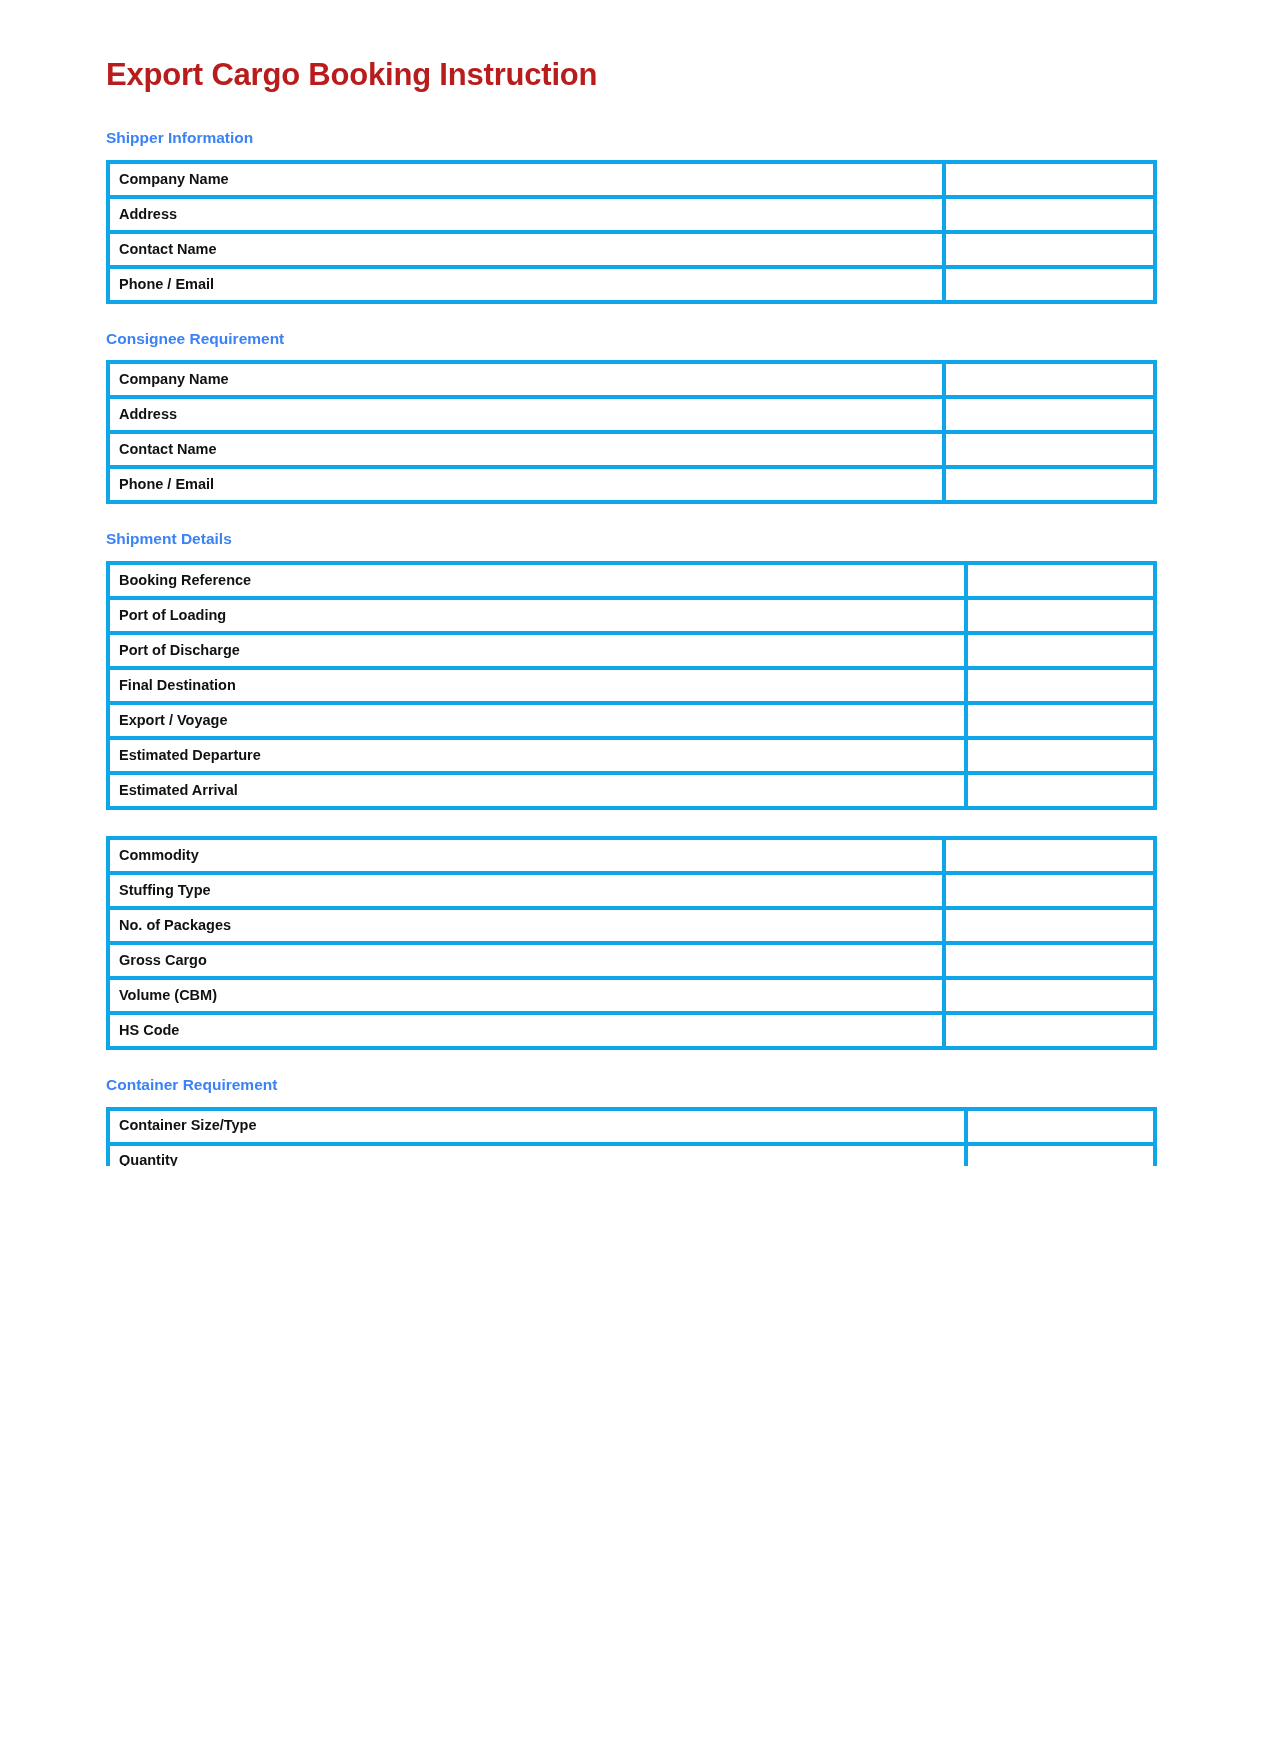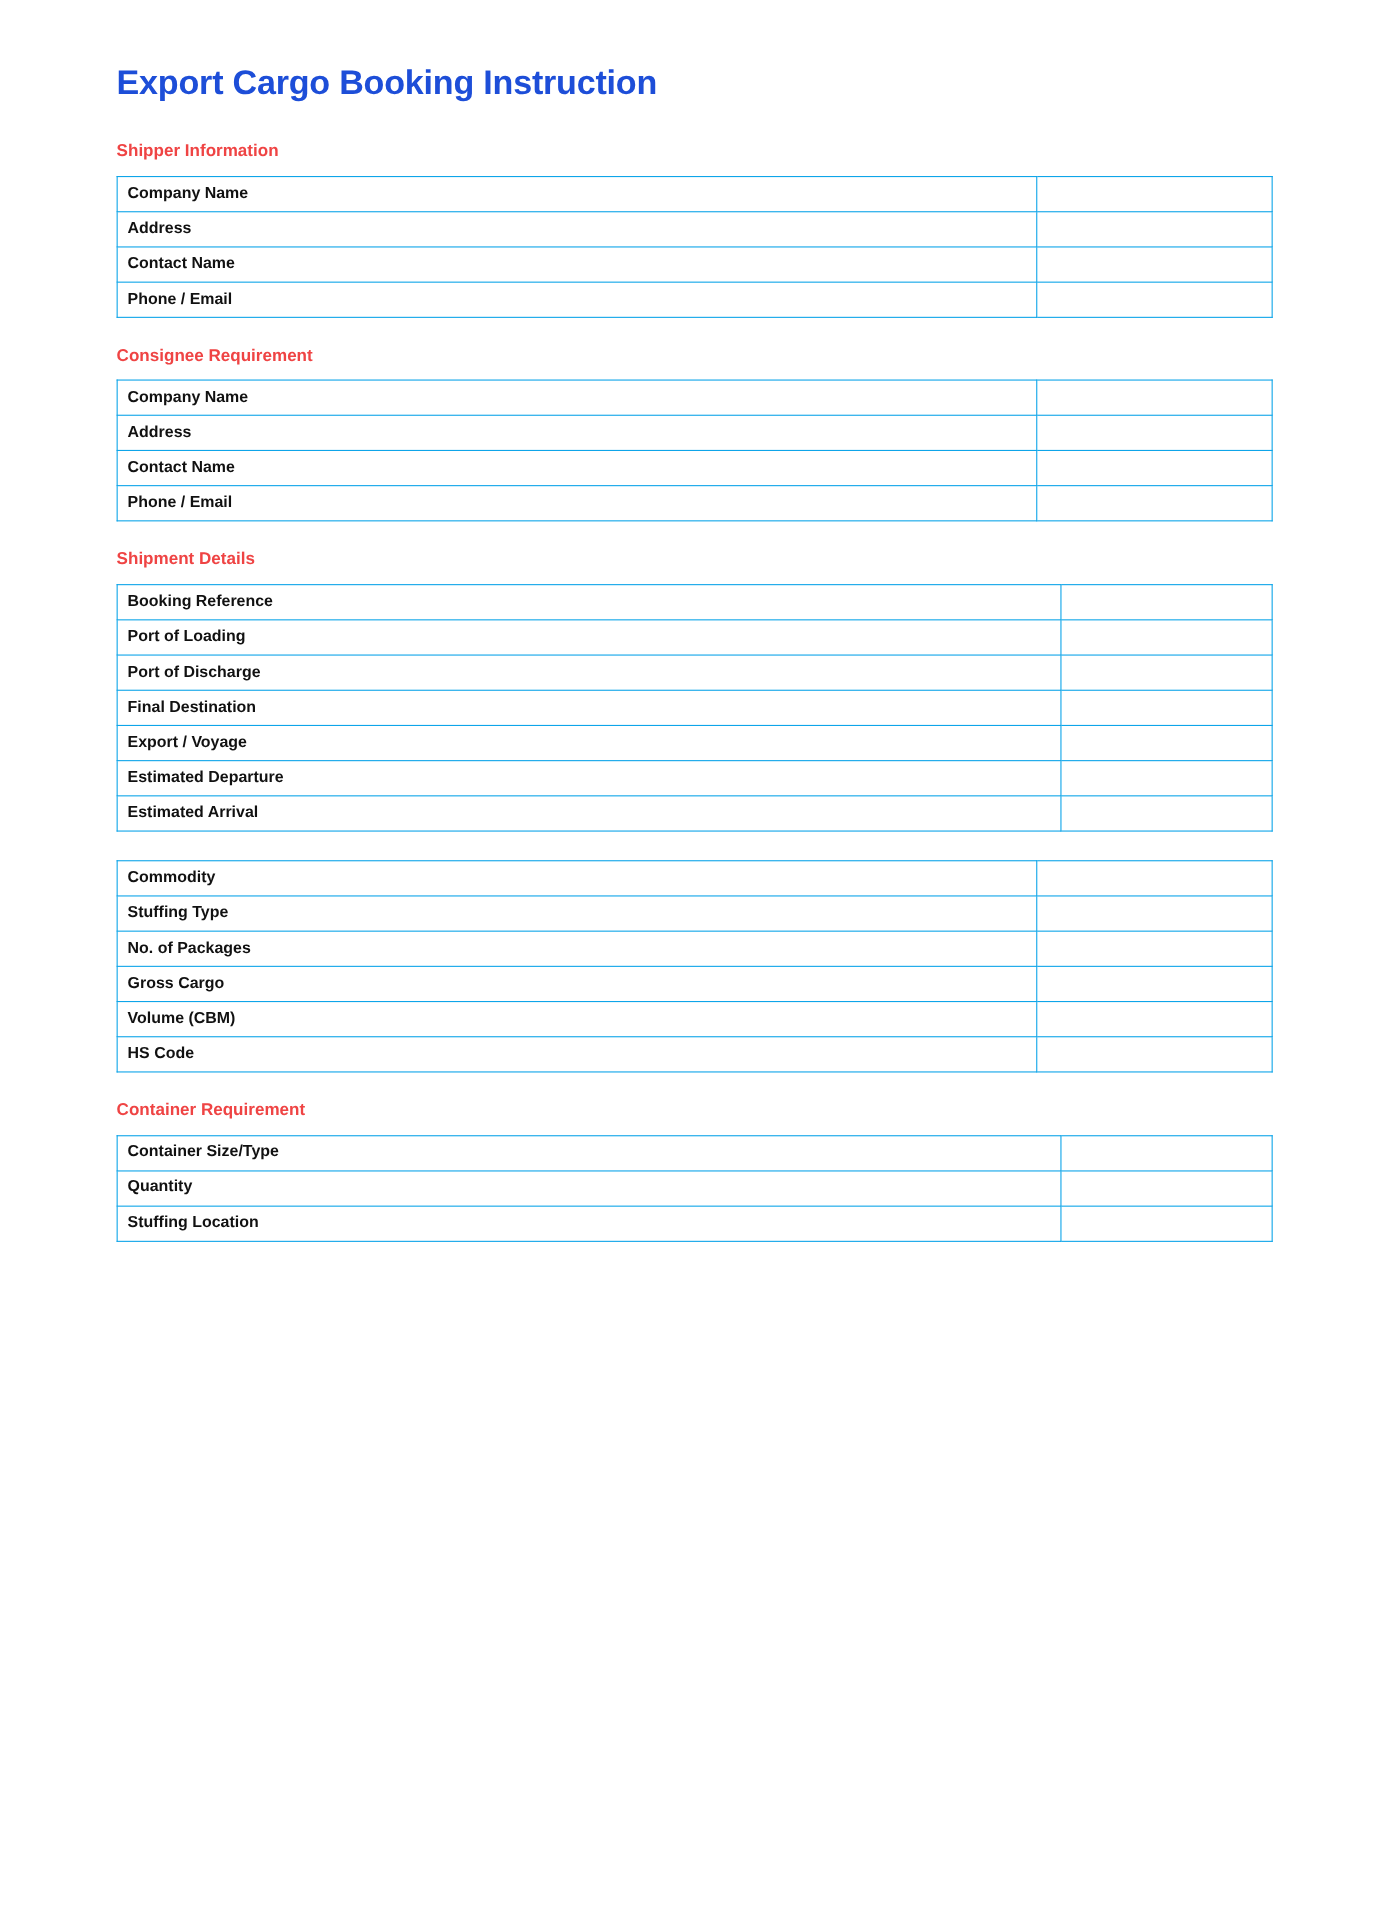--- a/index.html
+++ b/index.html
@@ -31,40 +31,40 @@
   }
   .doc-body {
     padding: 56px 106px 0 106px;
   }
   .doc-title {
     font-size: 31px;
     font-weight: bold;
     letter-spacing: -0.2px;
     line-height: 1.2;
     margin: 0 0 36px 0;
-    color: #1d4ed8;
+    color: #b91c1c;
   }
   .section {
     margin: 0 0 26px 0;
   }
   .section-heading {
     font-size: 15.5px;
     font-weight: bold;
     line-height: 1.2;
     margin: 0 0 12px 0;
-    color: #ef4444;
+    color: #3b82f6;
   }
   table.form-table {
     border-collapse: collapse;
     width: 1051px;
     table-layout: fixed;
     background: #fff;
   }
   table.form-table td {
-    border: 1px solid #0ea5e9;
+    border: 4px solid #0ea5e9;
     height: 31px;
     padding: 0 0 0 9px;
     vertical-align: middle;
     font-size: 14.5px;
     line-height: 1.2;
   }
   td.label-cell {
     font-weight: bold;
     color: #111;
   }

